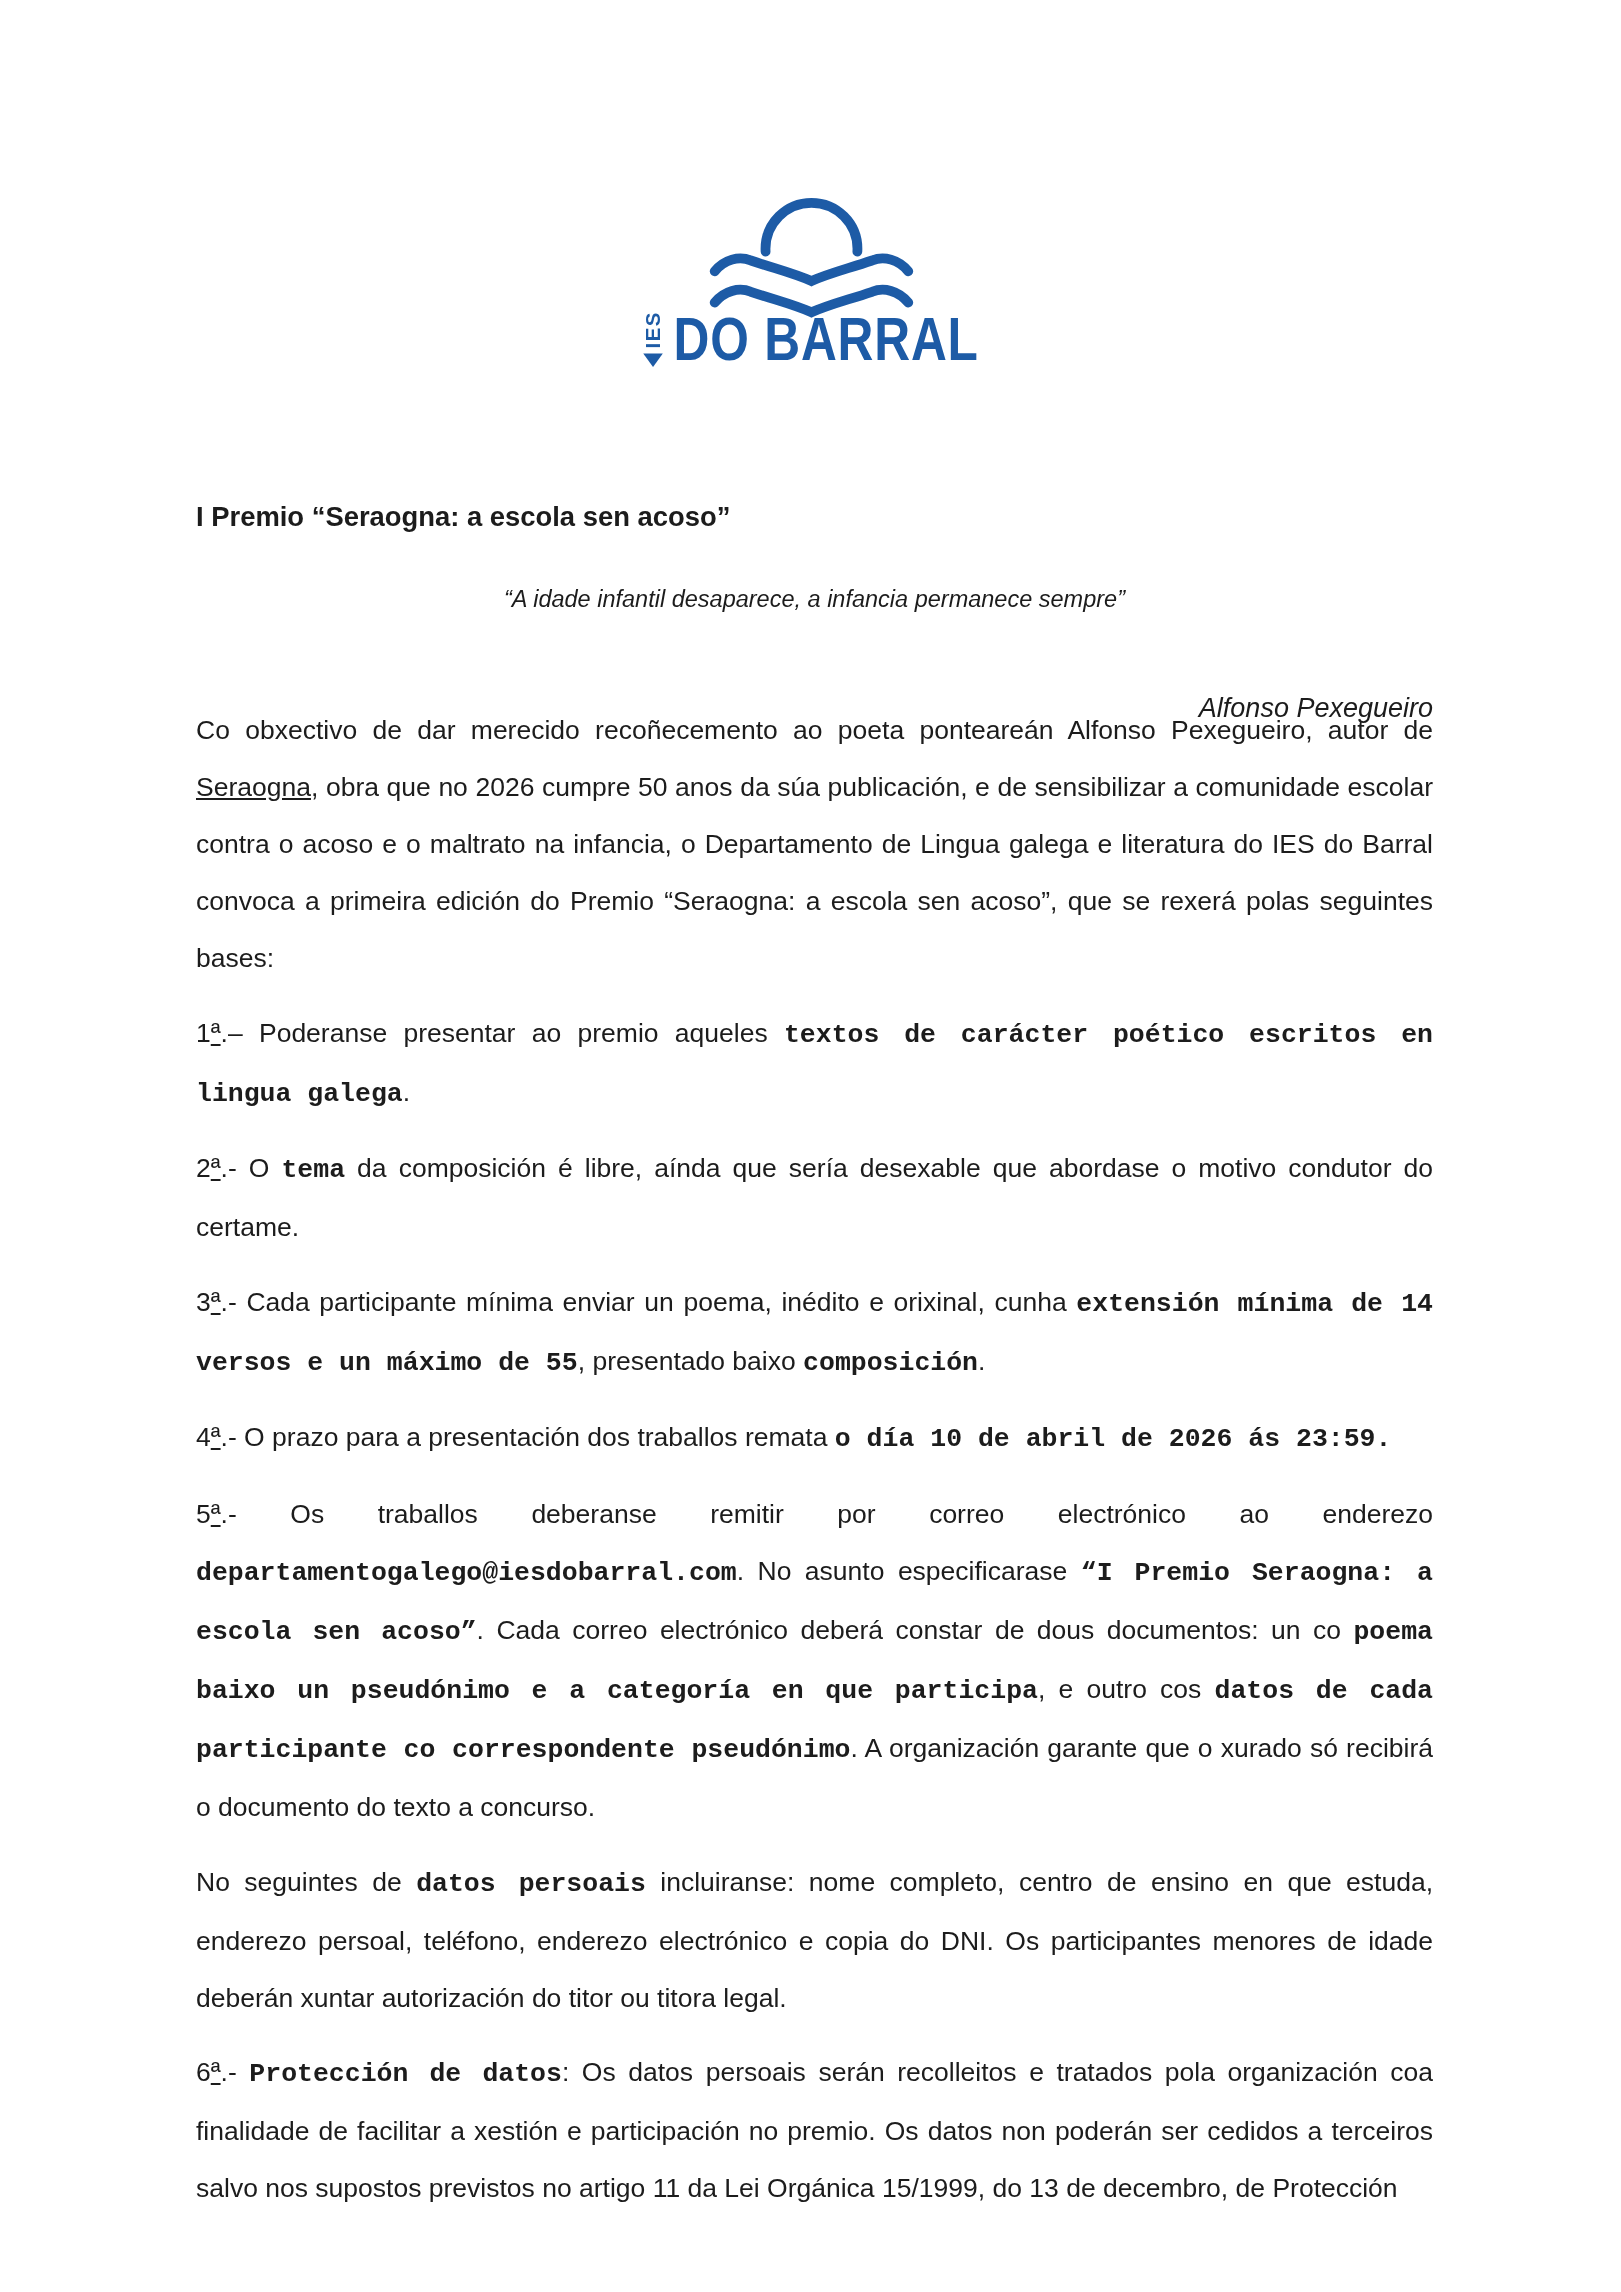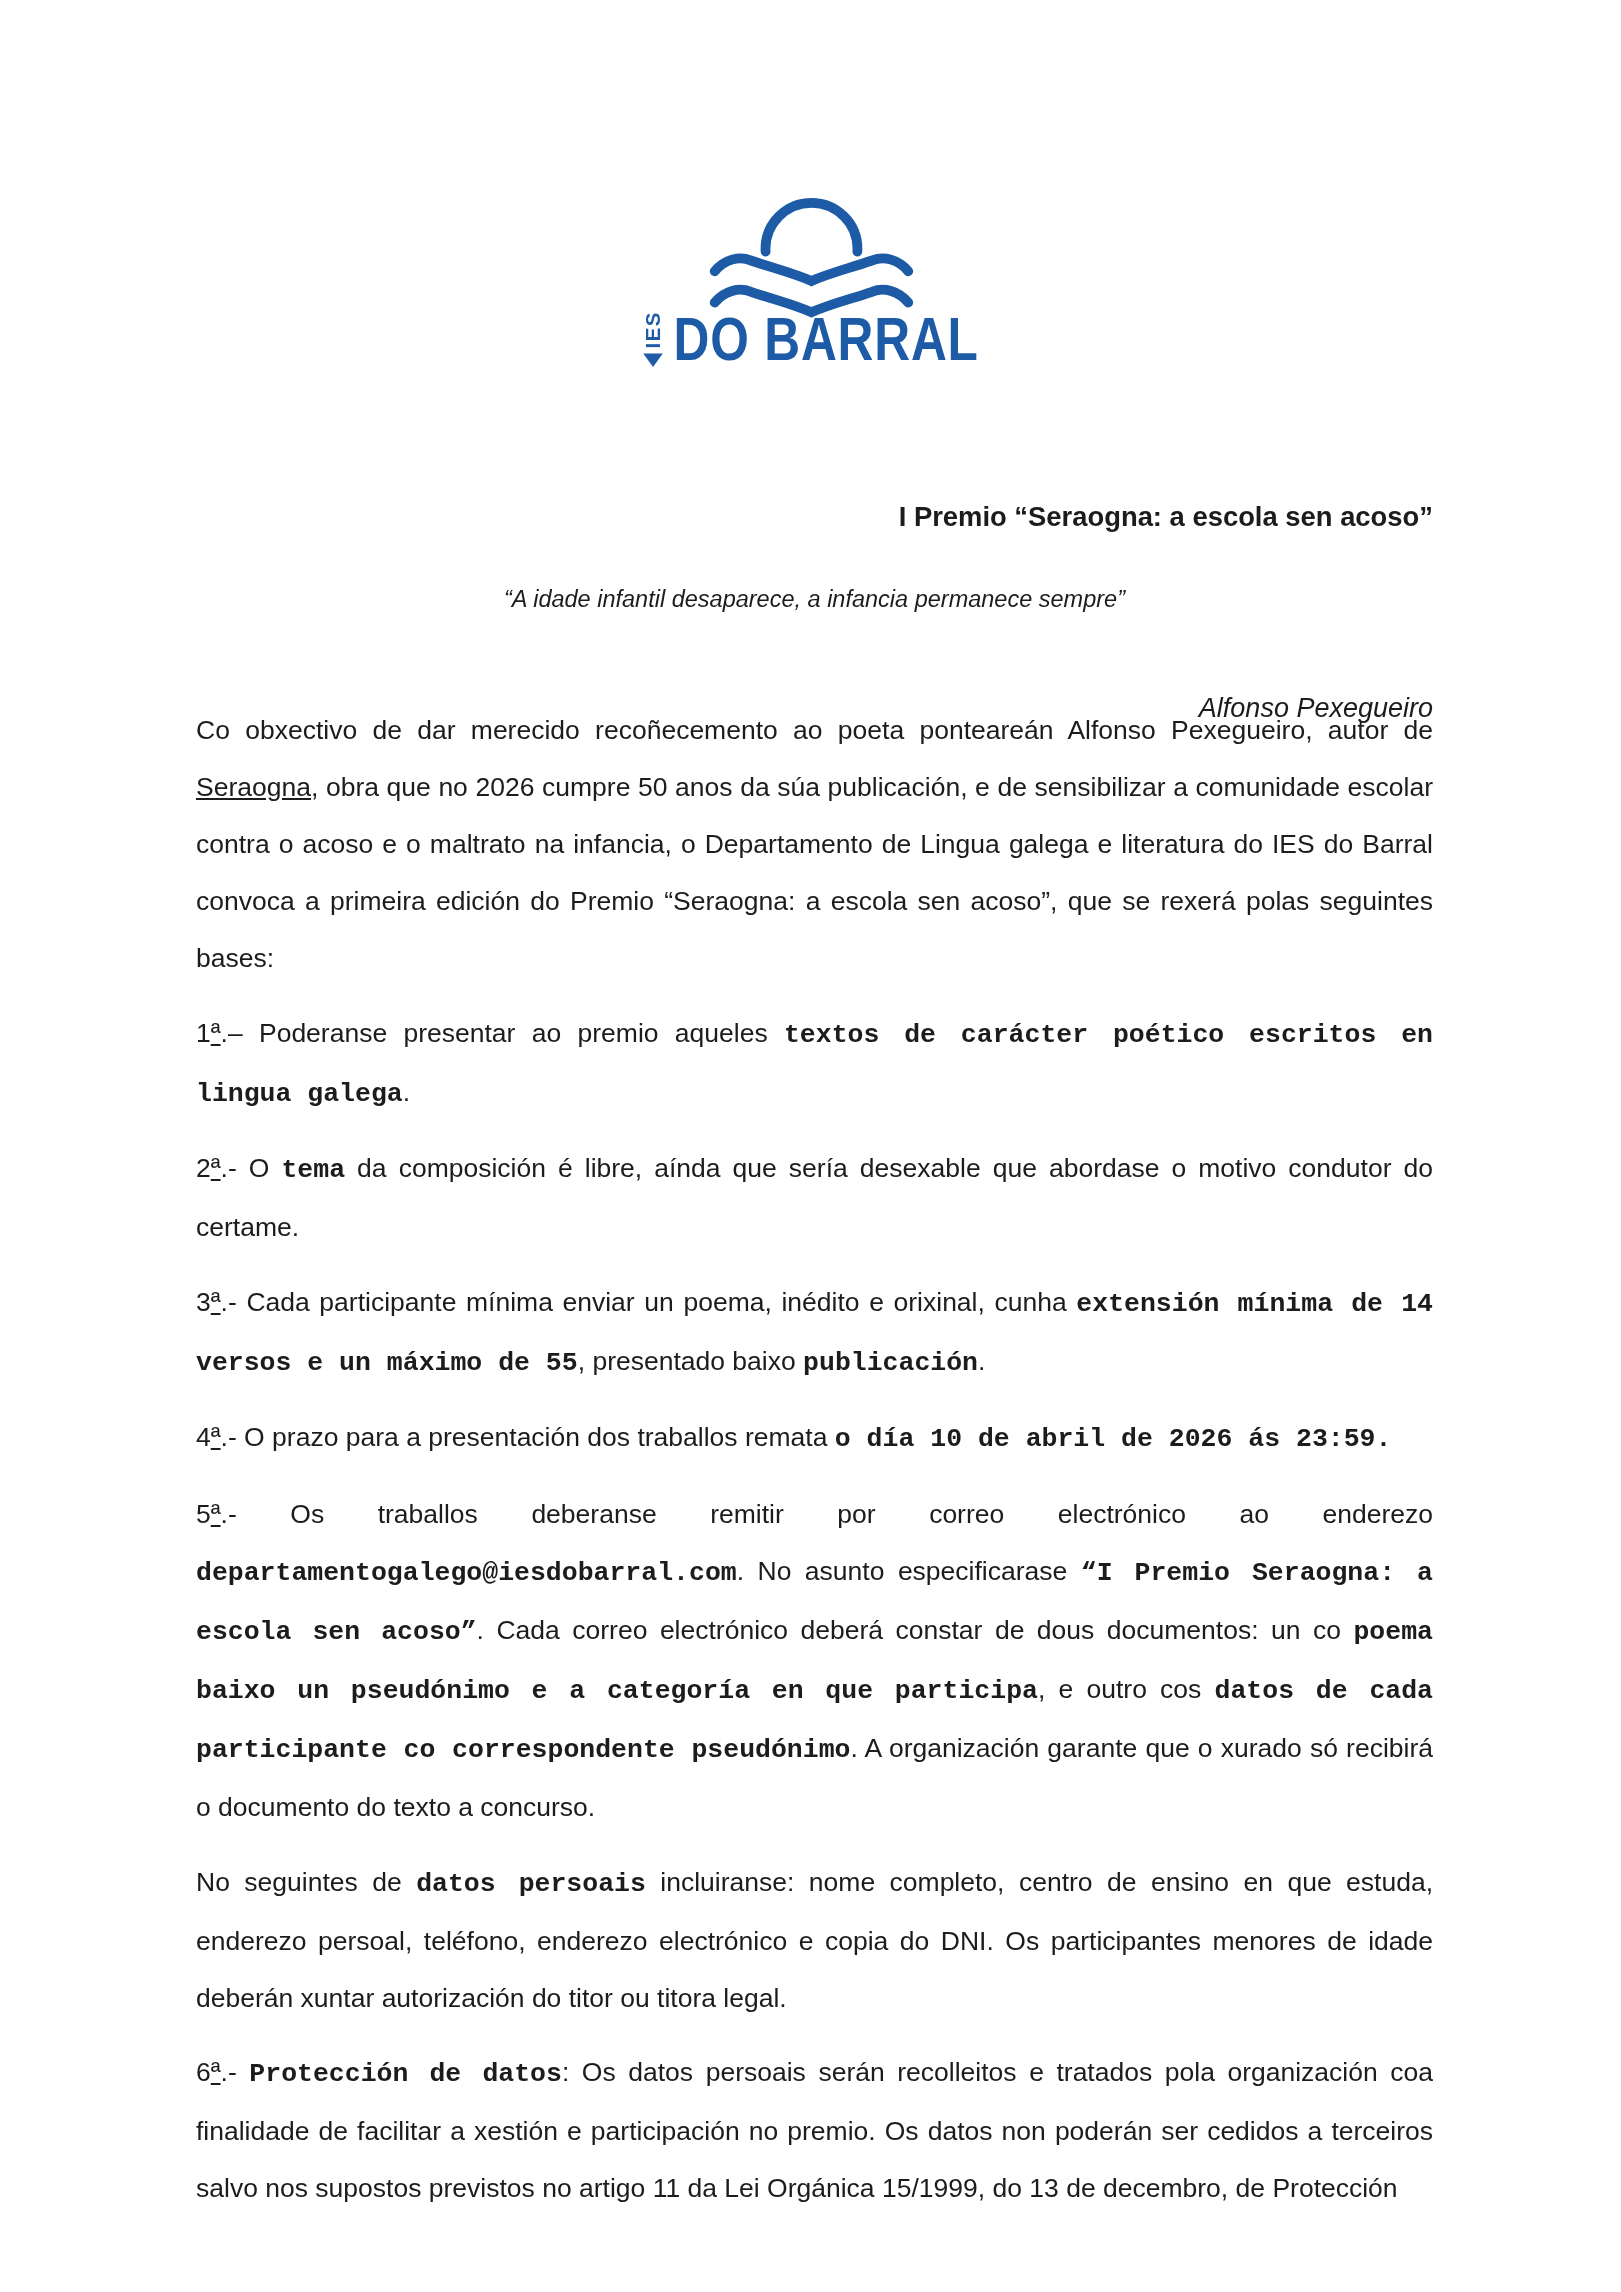--- a/index.html
+++ b/index.html
@@ -12,21 +12,21 @@
     overflow:hidden;
     margin:0 auto;
   }
   .logo {
     position:absolute; left:634px; top:194px;
     width:353px; height:178px;
   }
   .logo svg { display:block; width:100%; height:100%; }
   .doc-title {
     position:absolute; left:196px; top:502px; width:1237px;
-    font-size:27.4px; font-weight:bold; text-align:right; line-height:1.1;
+    font-size:27.4px; font-weight:bold; text-align:left; line-height:1.1;
   }
   .doc-quote {
     position:absolute; left:196px; top:585px; width:1237px;
     font-size:23.5px; font-style:italic; text-align:center; line-height:1.2;
   }
   .doc-quote-author {
     position:absolute; left:196px; top:692px; width:1237px;
     font-size:27px; font-style:italic; text-align:right; line-height:1.2;
   }
   .doc-body {
@@ -60,21 +60,21 @@
   <div class="doc-title">I Premio “Seraogna: a escola sen acoso”</div>
 
   <div class="doc-quote">“A idade infantil desaparece, a infancia permanece sempre”</div>
 
   <div class="doc-quote-author">Alfonso Pexegueiro</div>
 
   <div class="doc-body">
     <p><span>Co obxectivo de dar merecido recoñecemento ao poeta ponteareán Alfonso Pexegueiro, autor de </span><span class="seg-u">Seraogna</span><span>, obra que no 2026 cumpre 50 anos da súa publicación, e de sensibilizar a comunidade escolar contra o acoso e o maltrato na infancia, o Departamento de Lingua galega e literatura do IES do Barral convoca a primeira edición do Premio “Seraogna: a escola sen acoso”, que se rexerá polas seguintes bases:</span></p>
     <p><span>1</span><span class="seg-u">ª</span><span>.– Poderanse presentar ao premio aqueles </span><span class="seg-b">textos de carácter poético escritos en lingua galega</span><span>.</span></p>
     <p><span>2</span><span class="seg-u">ª</span><span>.- O </span><span class="seg-b">tema</span><span> da composición é libre, aínda que sería desexable que abordase o motivo condutor do certame.</span></p>
-    <p><span>3</span><span class="seg-u">ª</span><span>.- Cada participante mínima enviar un poema, inédito e orixinal, cunha </span><span class="seg-b">extensión mínima de 14 versos e un máximo de 55</span><span>, presentado baixo </span><span class="seg-b">publicación</span><span>.</span></p>
+    <p><span>3</span><span class="seg-u">ª</span><span>.- Cada participante mínima enviar un poema, inédito e orixinal, cunha </span><span class="seg-b">extensión mínima de 14 versos e un máximo de 55</span><span>, presentado baixo </span><span class="seg-b">composición</span><span>.</span></p>
     <p><span>4</span><span class="seg-u">ª</span><span>.- O prazo para a presentación dos traballos remata </span><span class="seg-b">o día 10 de abril de 2026 ás 23:59.</span></p>
     <p><span>5</span><span class="seg-u">ª</span><span>.- Os traballos deberanse remitir por correo electrónico ao enderezo </span><span class="seg-b">departamentogalego@iesdobarral.com</span><span>. No asunto especificarase </span><span class="seg-b">“I Premio Seraogna: a escola sen acoso”</span><span>. Cada correo electrónico deberá constar de dous documentos: un co </span><span class="seg-b">poema baixo un pseudónimo e a categoría en que participa</span><span>, e outro cos </span><span class="seg-b">datos de cada participante co correspondente pseudónimo</span><span>. A organización garante que o xurado só recibirá o documento do texto a concurso.</span></p>
     <p><span>No seguintes de </span><span class="seg-b">datos persoais</span><span> incluiranse: nome completo, centro de ensino en que estuda, enderezo persoal, teléfono, enderezo electrónico e copia do DNI. Os participantes menores de idade deberán xuntar autorización do titor ou titora legal.</span></p>
     <p><span>6</span><span class="seg-u">ª</span><span>.- </span><span class="seg-b">Protección de datos</span><span>: Os datos persoais serán recolleitos e tratados pola organización coa finalidade de facilitar a xestión e participación no premio. Os datos non poderán ser cedidos a terceiros salvo nos supostos previstos no artigo 11 da Lei Orgánica 15/1999, do 13 de decembro, de Protección</span></p>
   </div>
 
 </div>
 
 
 </body></html>

